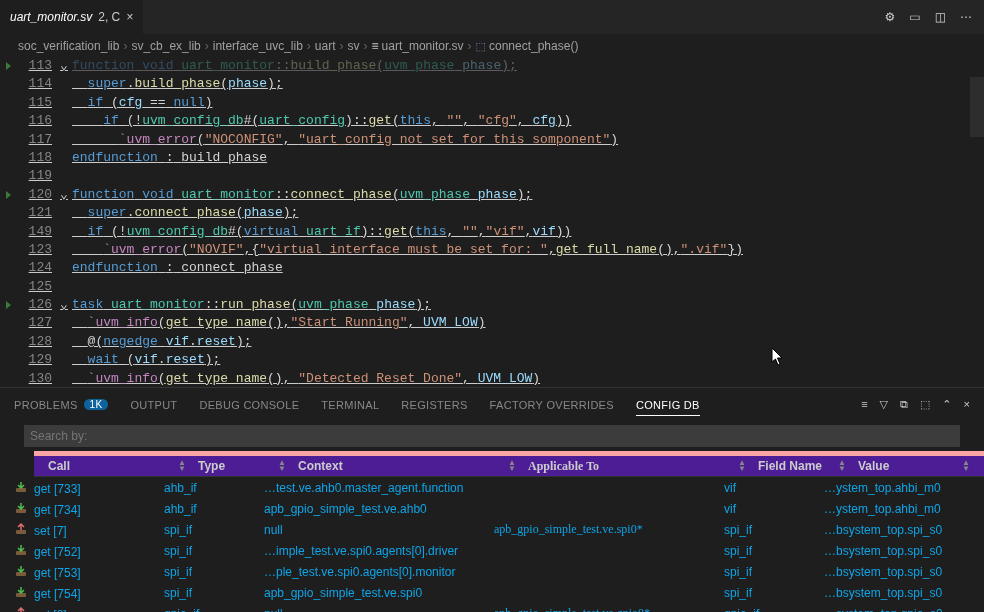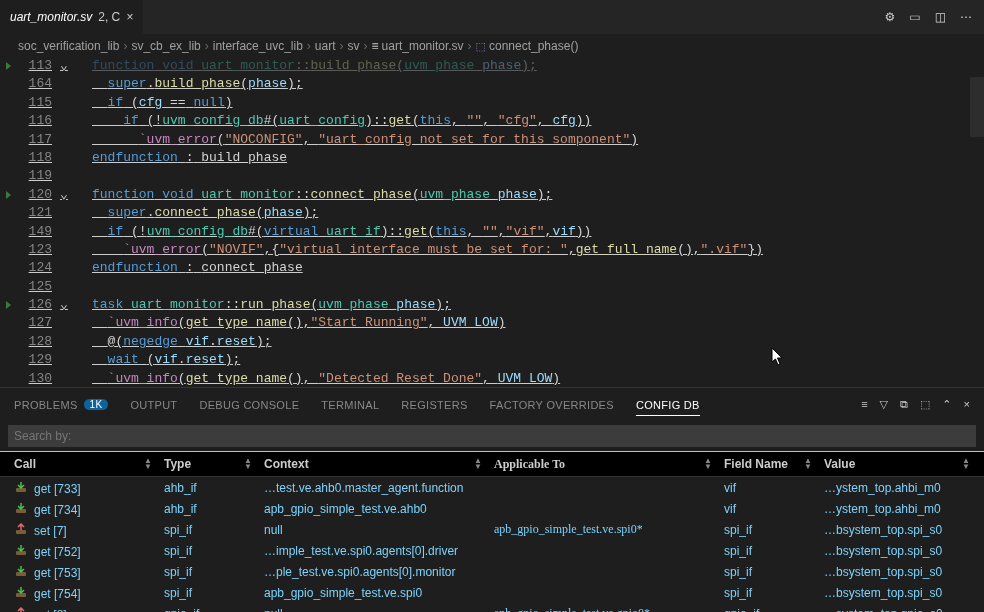--- a/index.html
+++ b/index.html
@@ -92,21 +92,20 @@
 }
 .lineno div { height: 18.4px; }
 .fold {
   width: 16px;
   color: #cccccc;
 }
 .fold div { height: 18.4px; text-align: center; cursor: pointer; }
 .code {
   flex: 1;
   white-space: pre;
-  margin-left: 20px;
 }
 .code div { height: 18.4px; }
 .tok-kw { color: #569cd6; }
 .tok-type { color: #4ec9b0; }
 .tok-func { color: #dcdcaa; }
 .tok-var { color: #9cdcfe; }
 .tok-str { color: #ce9178; }
 .tok-op { color: #d4d4d4; }
 .tok-macro { color: #c586c0; }
 .tok-id { color: #d4d4d4; }
@@ -153,57 +152,58 @@
   text-transform: none;
 }
 .panel-actions {
   margin-left: auto;
   display: flex;
   gap: 12px;
   color: #ccc;
 }
 .panel-actions span { cursor: pointer; }
 .searchbar {
-  padding: 4px 8px;
+  padding: 4px 24px;
 }
 .searchbar input {
   width: 100%;
   background: #3c3c3c;
   border: none;
   color: #ccc;
   padding: 4px 6px;
   font-size: 12px;
   outline: none;
 }
 .table-head, .table-row {
   display: flex;
   align-items: center;
   padding: 0 8px;
 }
 .table-head {
   height: 26px;
-  border-top: 1px solid #fca5a5;
+  border-top: 5px solid #fca5a5;
   border-bottom: 1px solid #333;
   font-weight: 600;
-  background: #000000;
+  background: #4c1d95;
+  margin-left: 34px;
 }
 .th, .td { padding: 0 6px; overflow: hidden; text-overflow: ellipsis; white-space: nowrap; }
 .c-call { width: 150px; }
 .c-type { width: 100px; }
 .c-context { width: 230px; }
 .c-appl { width: 230px; font-family: Liberation Serif, serif; }
 .c-field { width: 100px; }
 .c-value { flex: 1; }
 .th { position: relative; display: flex; align-items: center; gap: 4px; }
 .sorter { margin-left: auto; font-size: 8px; display: flex; flex-direction: column; line-height: 6px; color: #888;}
 .table-body { }
 .table-row {
   height: 21px;
   font-size: 12px;
-  color: #7dd3fc;
+  color: #0ea5e9;
 }
 .row-icon {
   width: 14px; height: 14px;
   display: inline-flex;
   align-items: center; justify-content: center;
   margin-right: 6px;
 }
 .row-icon svg { width: 12px; height: 12px; }
 .cursor {
   position: absolute;
@@ -267,21 +267,21 @@
       <div class="mark"></div>
       <div class="mark"></div>
       <div class="mark tri"></div>
       <div class="mark"></div>
       <div class="mark"></div>
       <div class="mark"></div>
       <div class="mark"></div>
     </div>
   <div class="lineno" id="lineno">
       <div>113</div>
-      <div>164</div>
+      <div>114</div>
       <div>115</div>
       <div>116</div>
       <div>117</div>
       <div>118</div>
       <div>119</div>
       <div>120</div>
       <div>121</div>
       <div>149</div>
       <div>123</div>
       <div>124</div>

